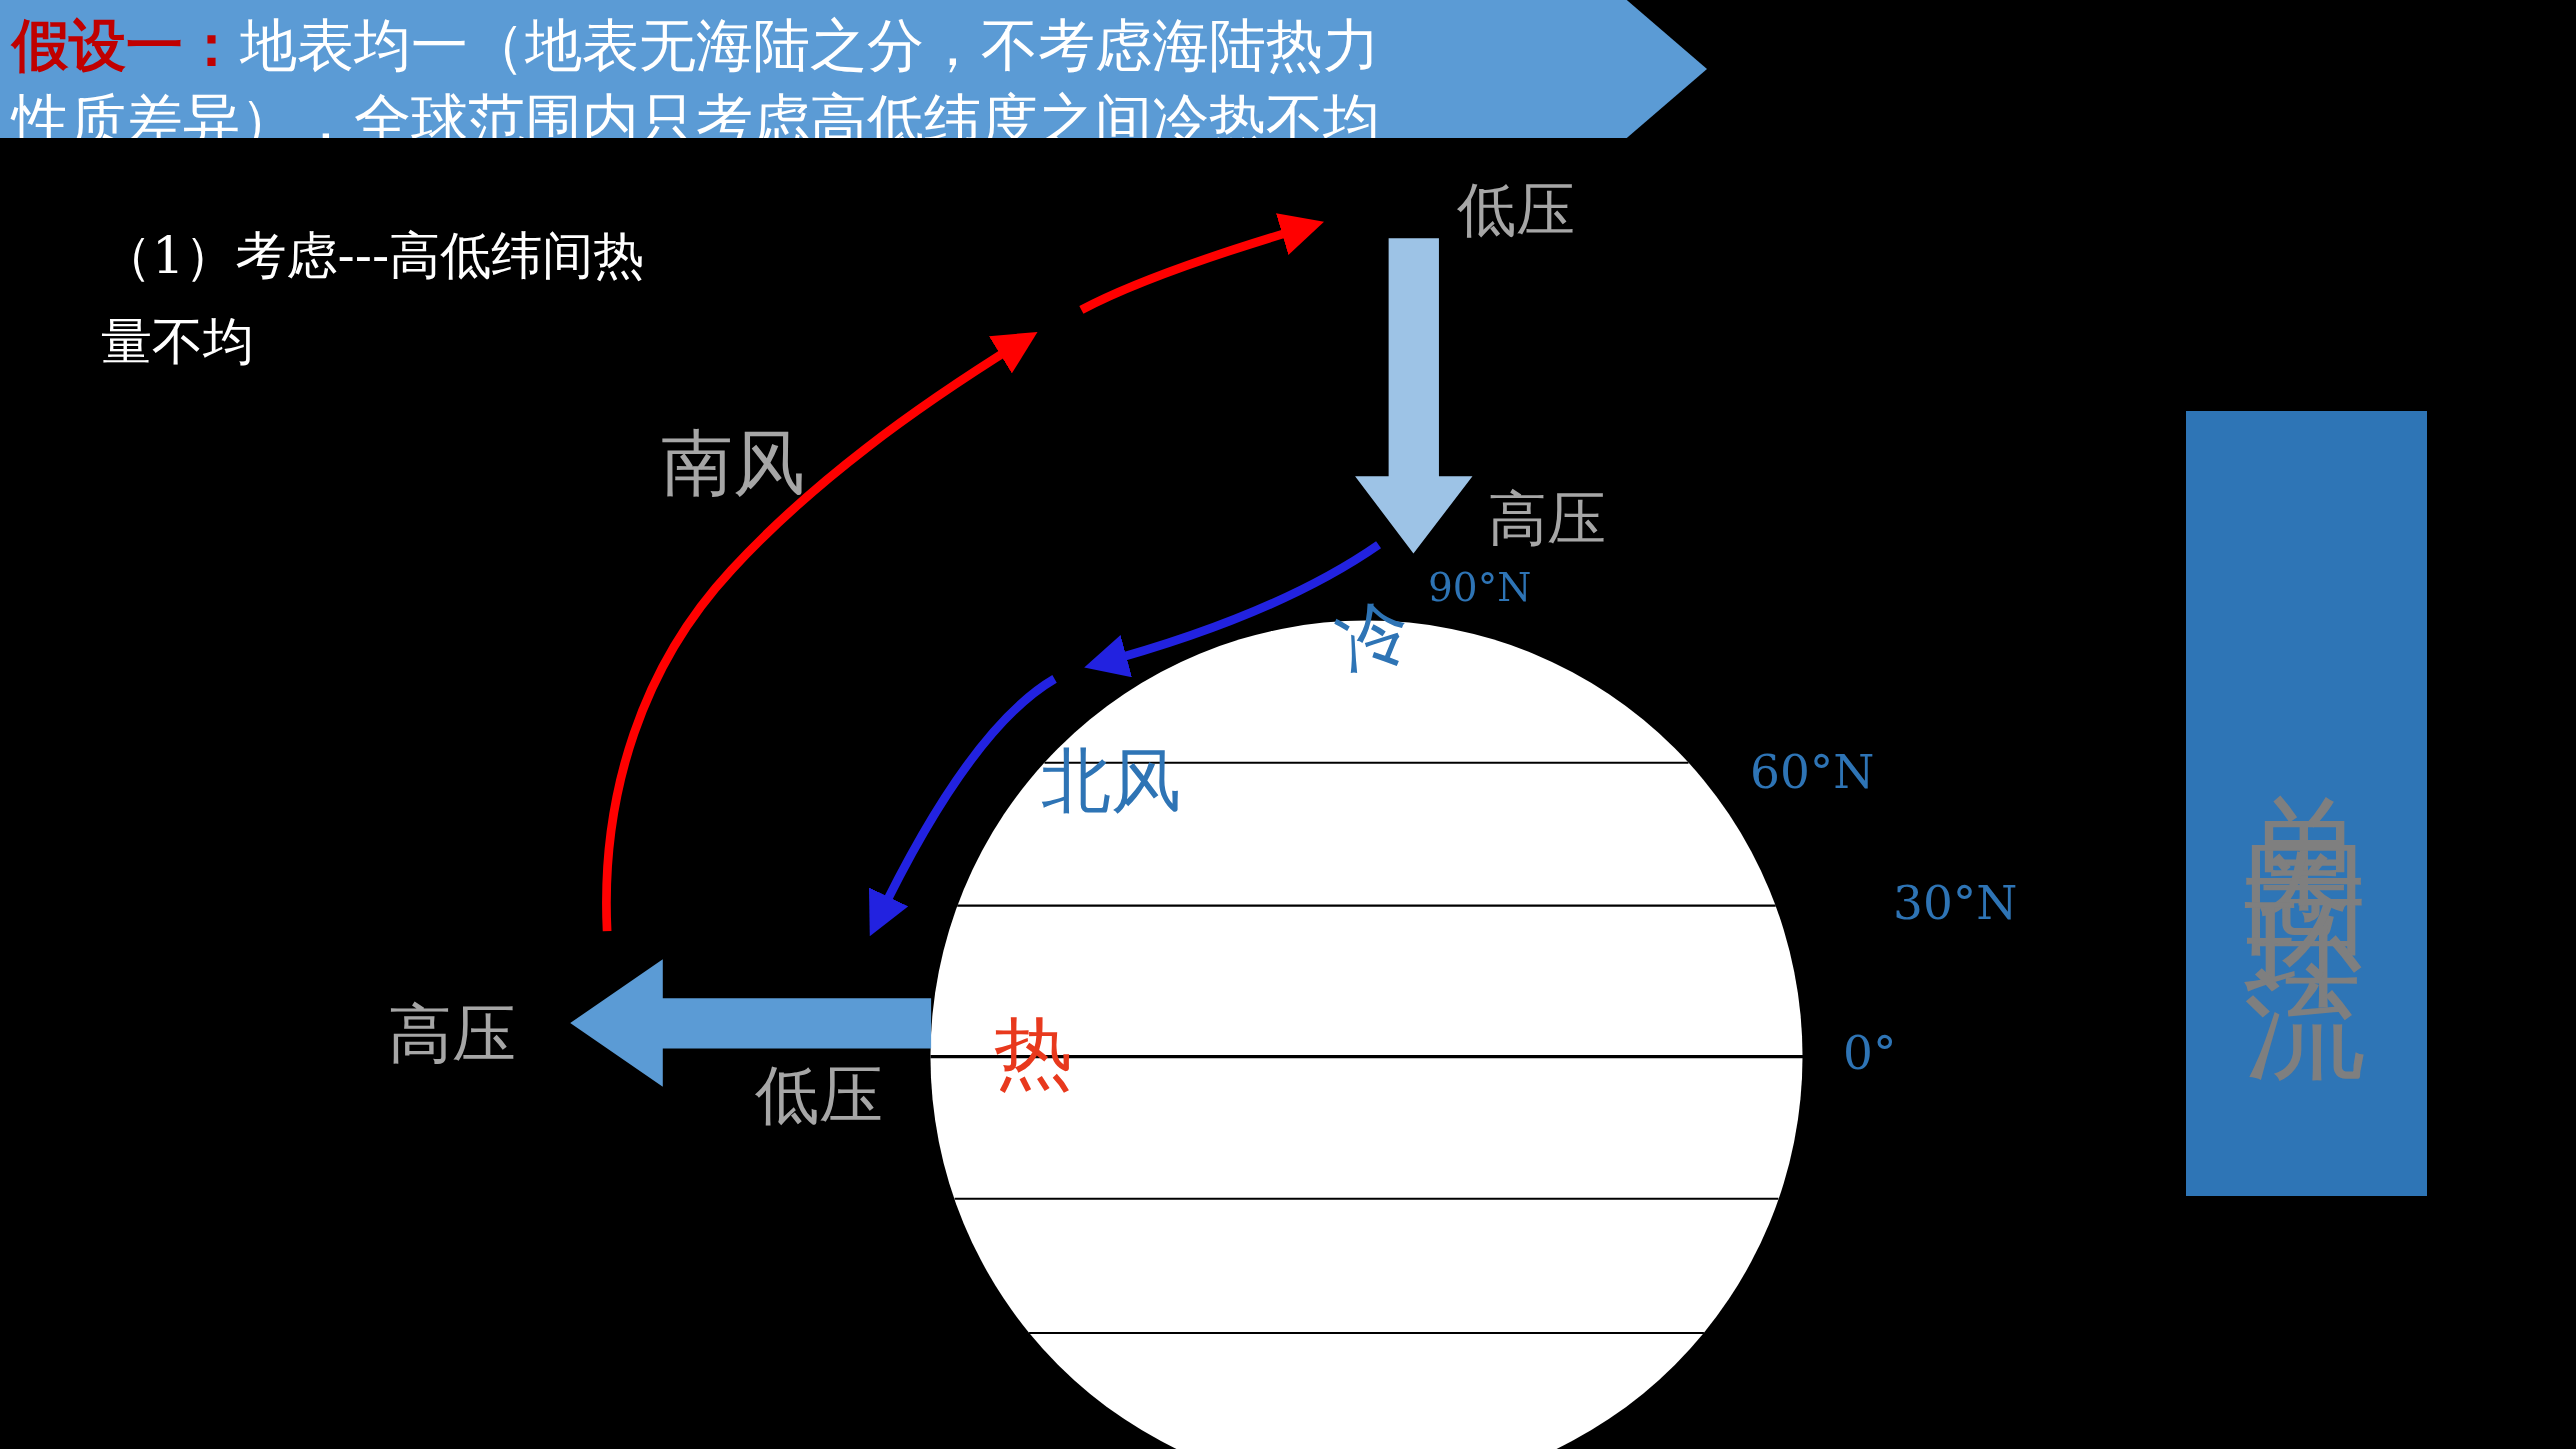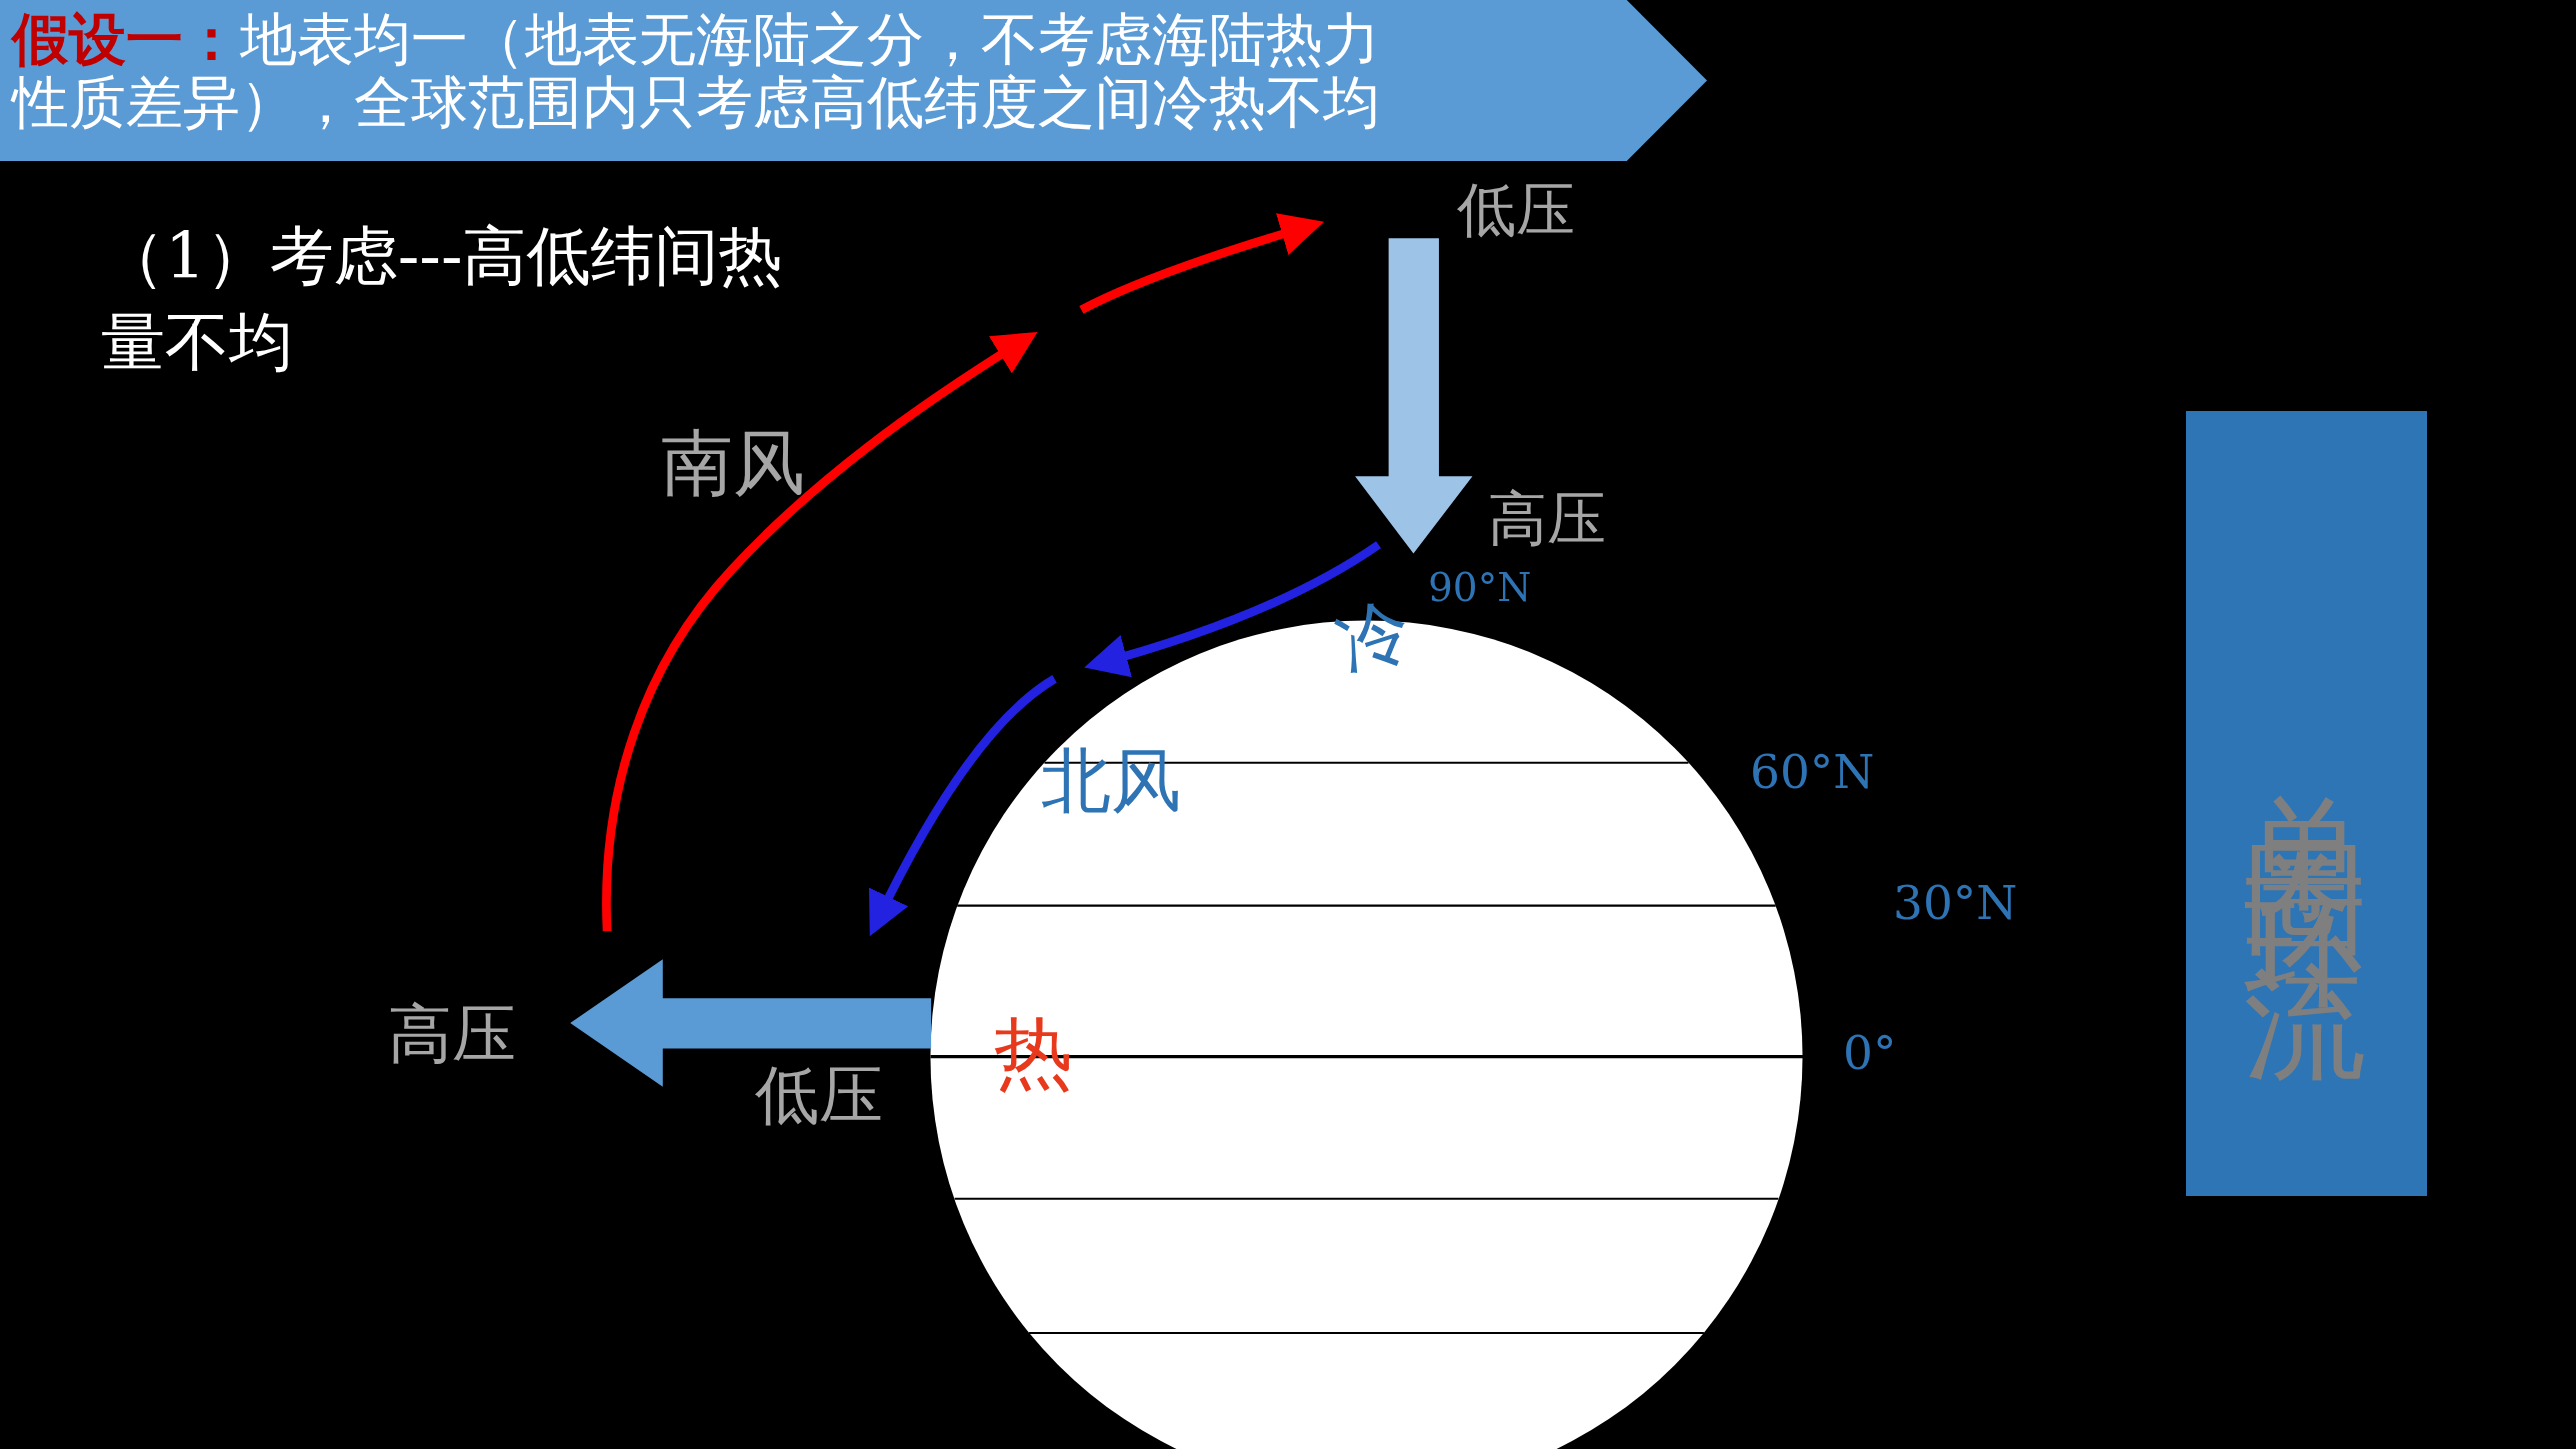--- a/index.html
+++ b/index.html
@@ -6,34 +6,34 @@
   #stage{
     position:relative;
     width:2576px;height:1449px;
     background:#000;
     overflow:hidden;
     font-family:"DejaVu Serif", serif;
   }
   
   .banner{
     position:absolute;left:0;top:0;
-    width:1707px;height:161px;
+    width:1707px;height:138px;
     background:#5B9BD5;
     clip-path:polygon(0 0,95.3% 0,100% 50%,95.3% 100%,0 100%);
     box-sizing:border-box;
     padding:6.7px 0 0 12px;
-    font-size:57px;line-height:63px;
+    font-size:57px;line-height:75px;
     color:#fff;
   }
   .banner .line{white-space:nowrap;}
   .banner .prefix{color:#C00000;font-weight:bold;}
   
   .heading{
     position:absolute;left:101px;top:213px;
-    color:#fff;font-size:64px;line-height:86px;
+    color:#fff;font-size:51px;line-height:86px;
   }
   .heading span{display:block;white-space:nowrap;}
   
   .lbl{position:absolute;white-space:nowrap;}
   .gray{color:#A6A6A6;}
   .blue{color:#2E74B5;}
   .lbl-south-wind{left:661px;top:416px;font-size:72px;}
   .lbl-low-top{left:1457px;top:171px;font-size:59px;}
   .lbl-high-upper{left:1488px;top:480px;font-size:59px;}
   .lbl-cold{left:1338px;top:589px;font-size:72px;transform:rotate(-18deg);}

